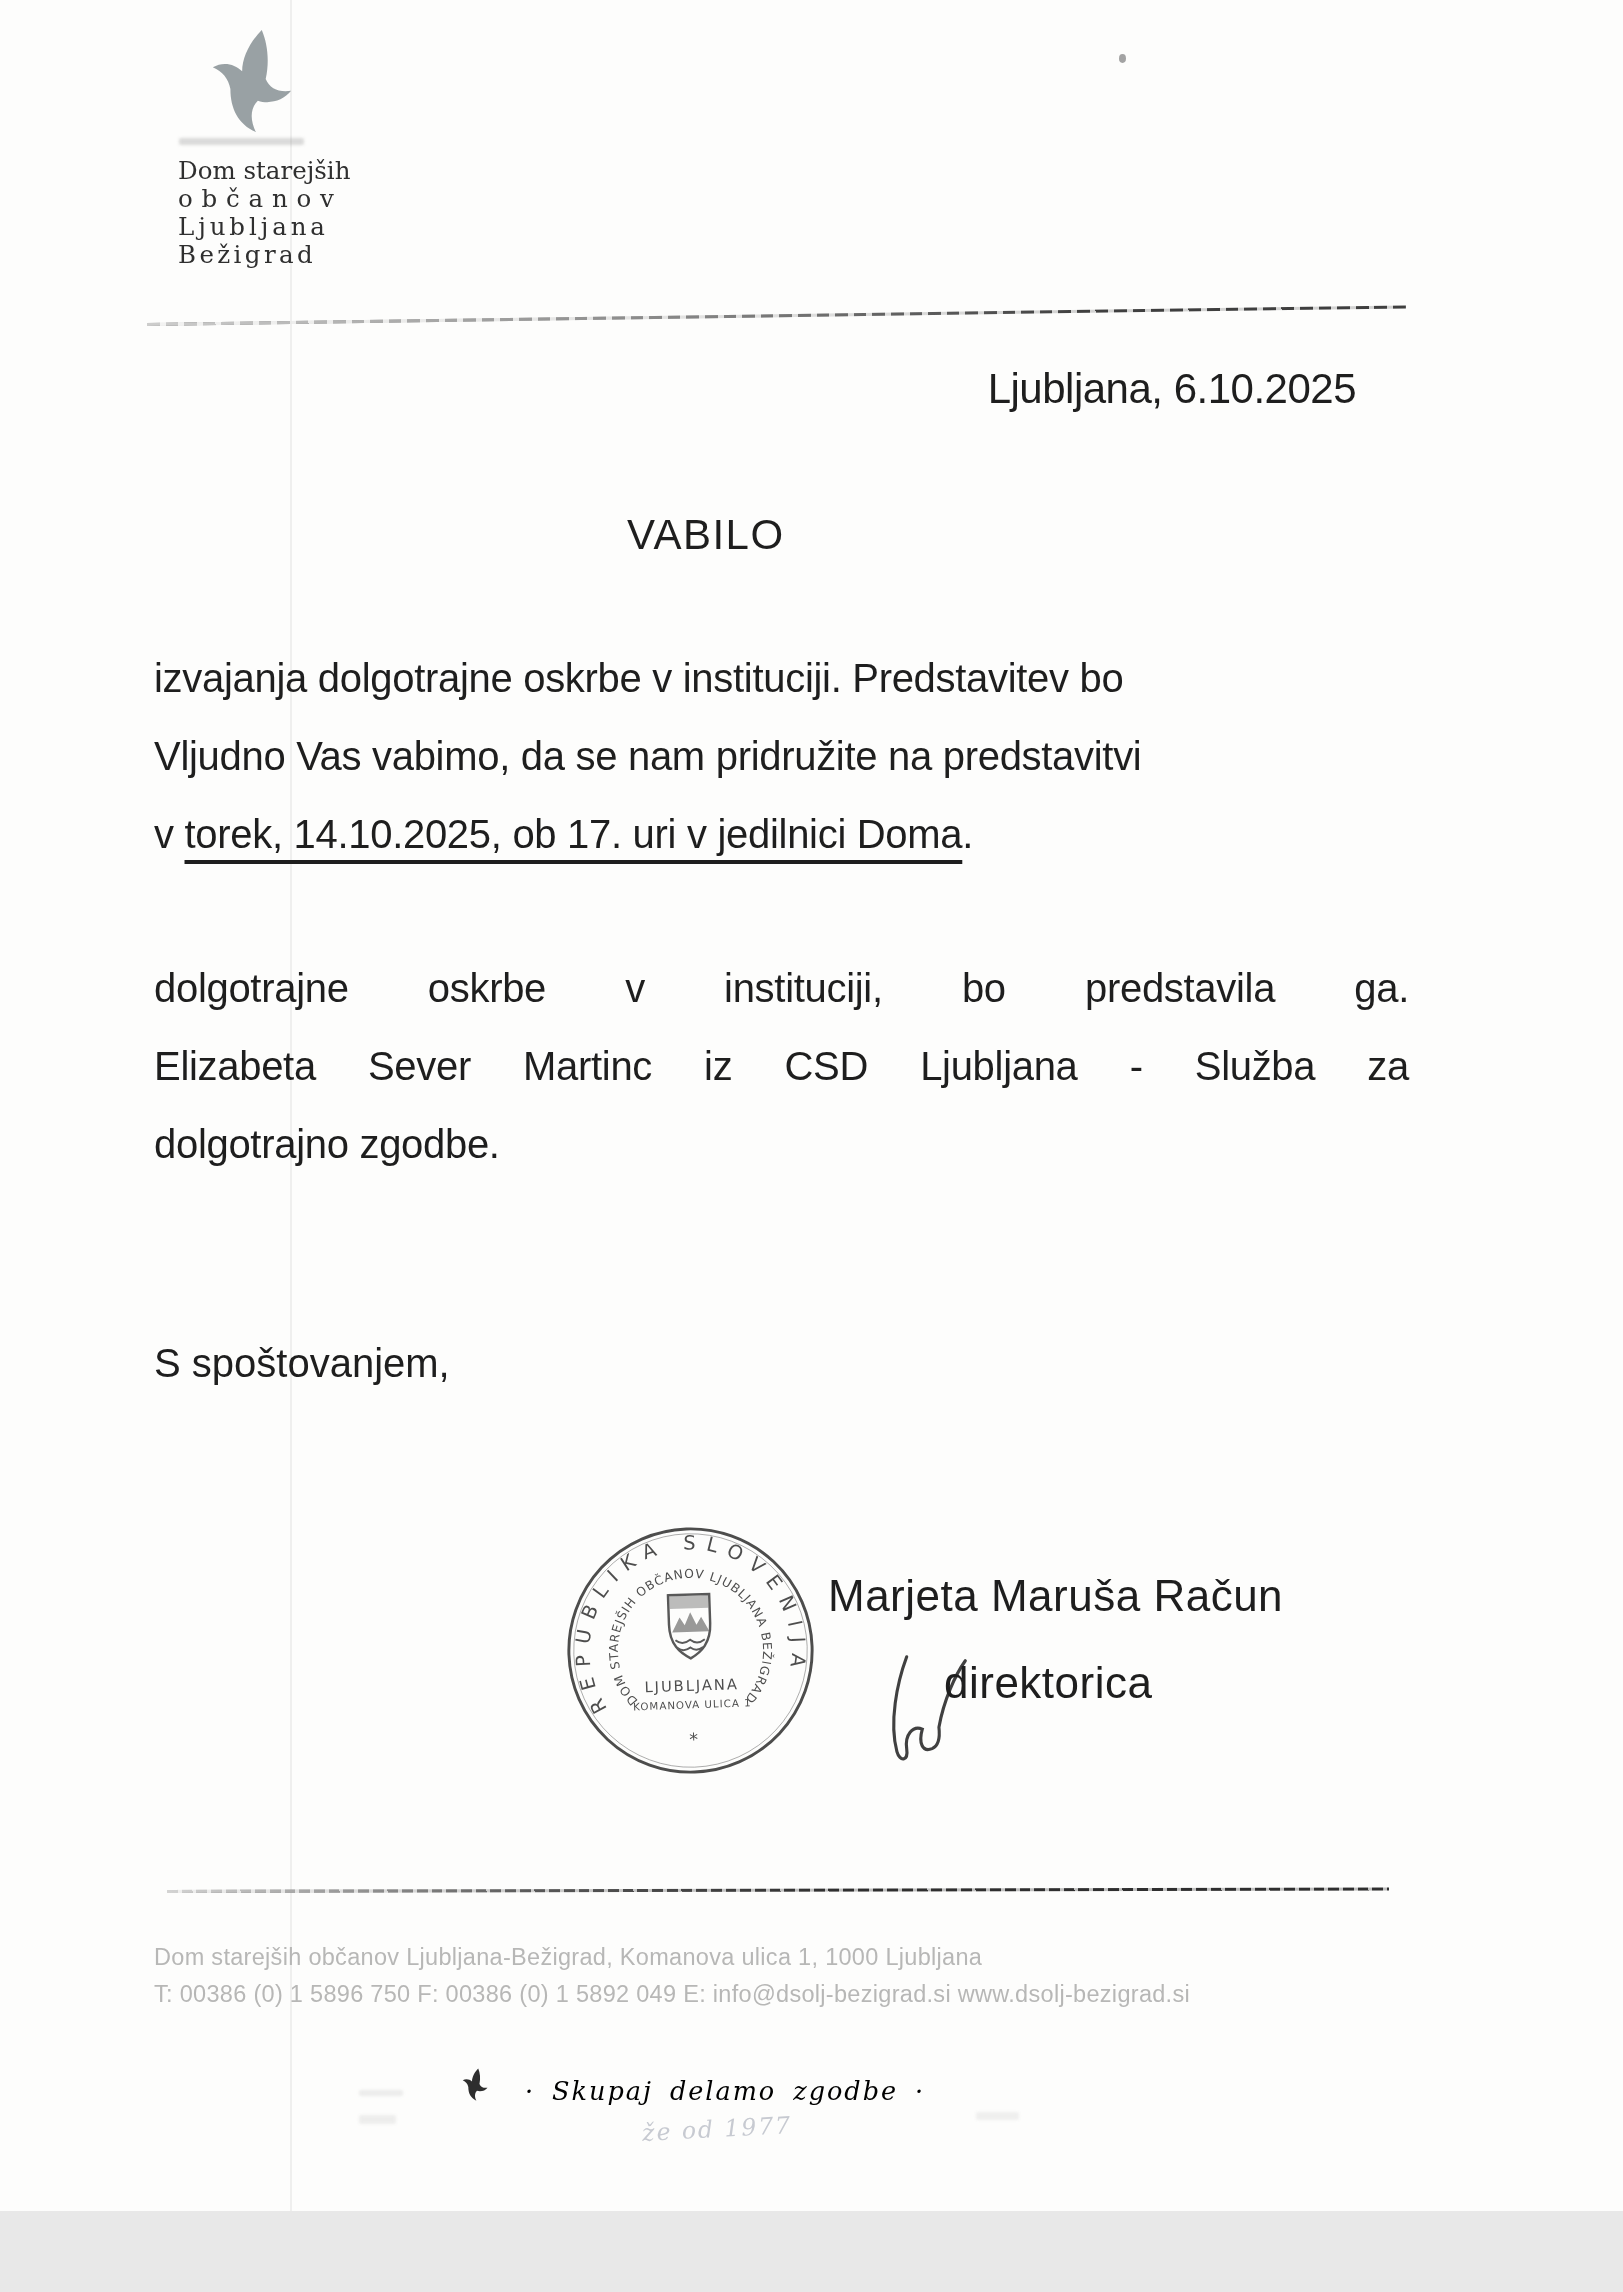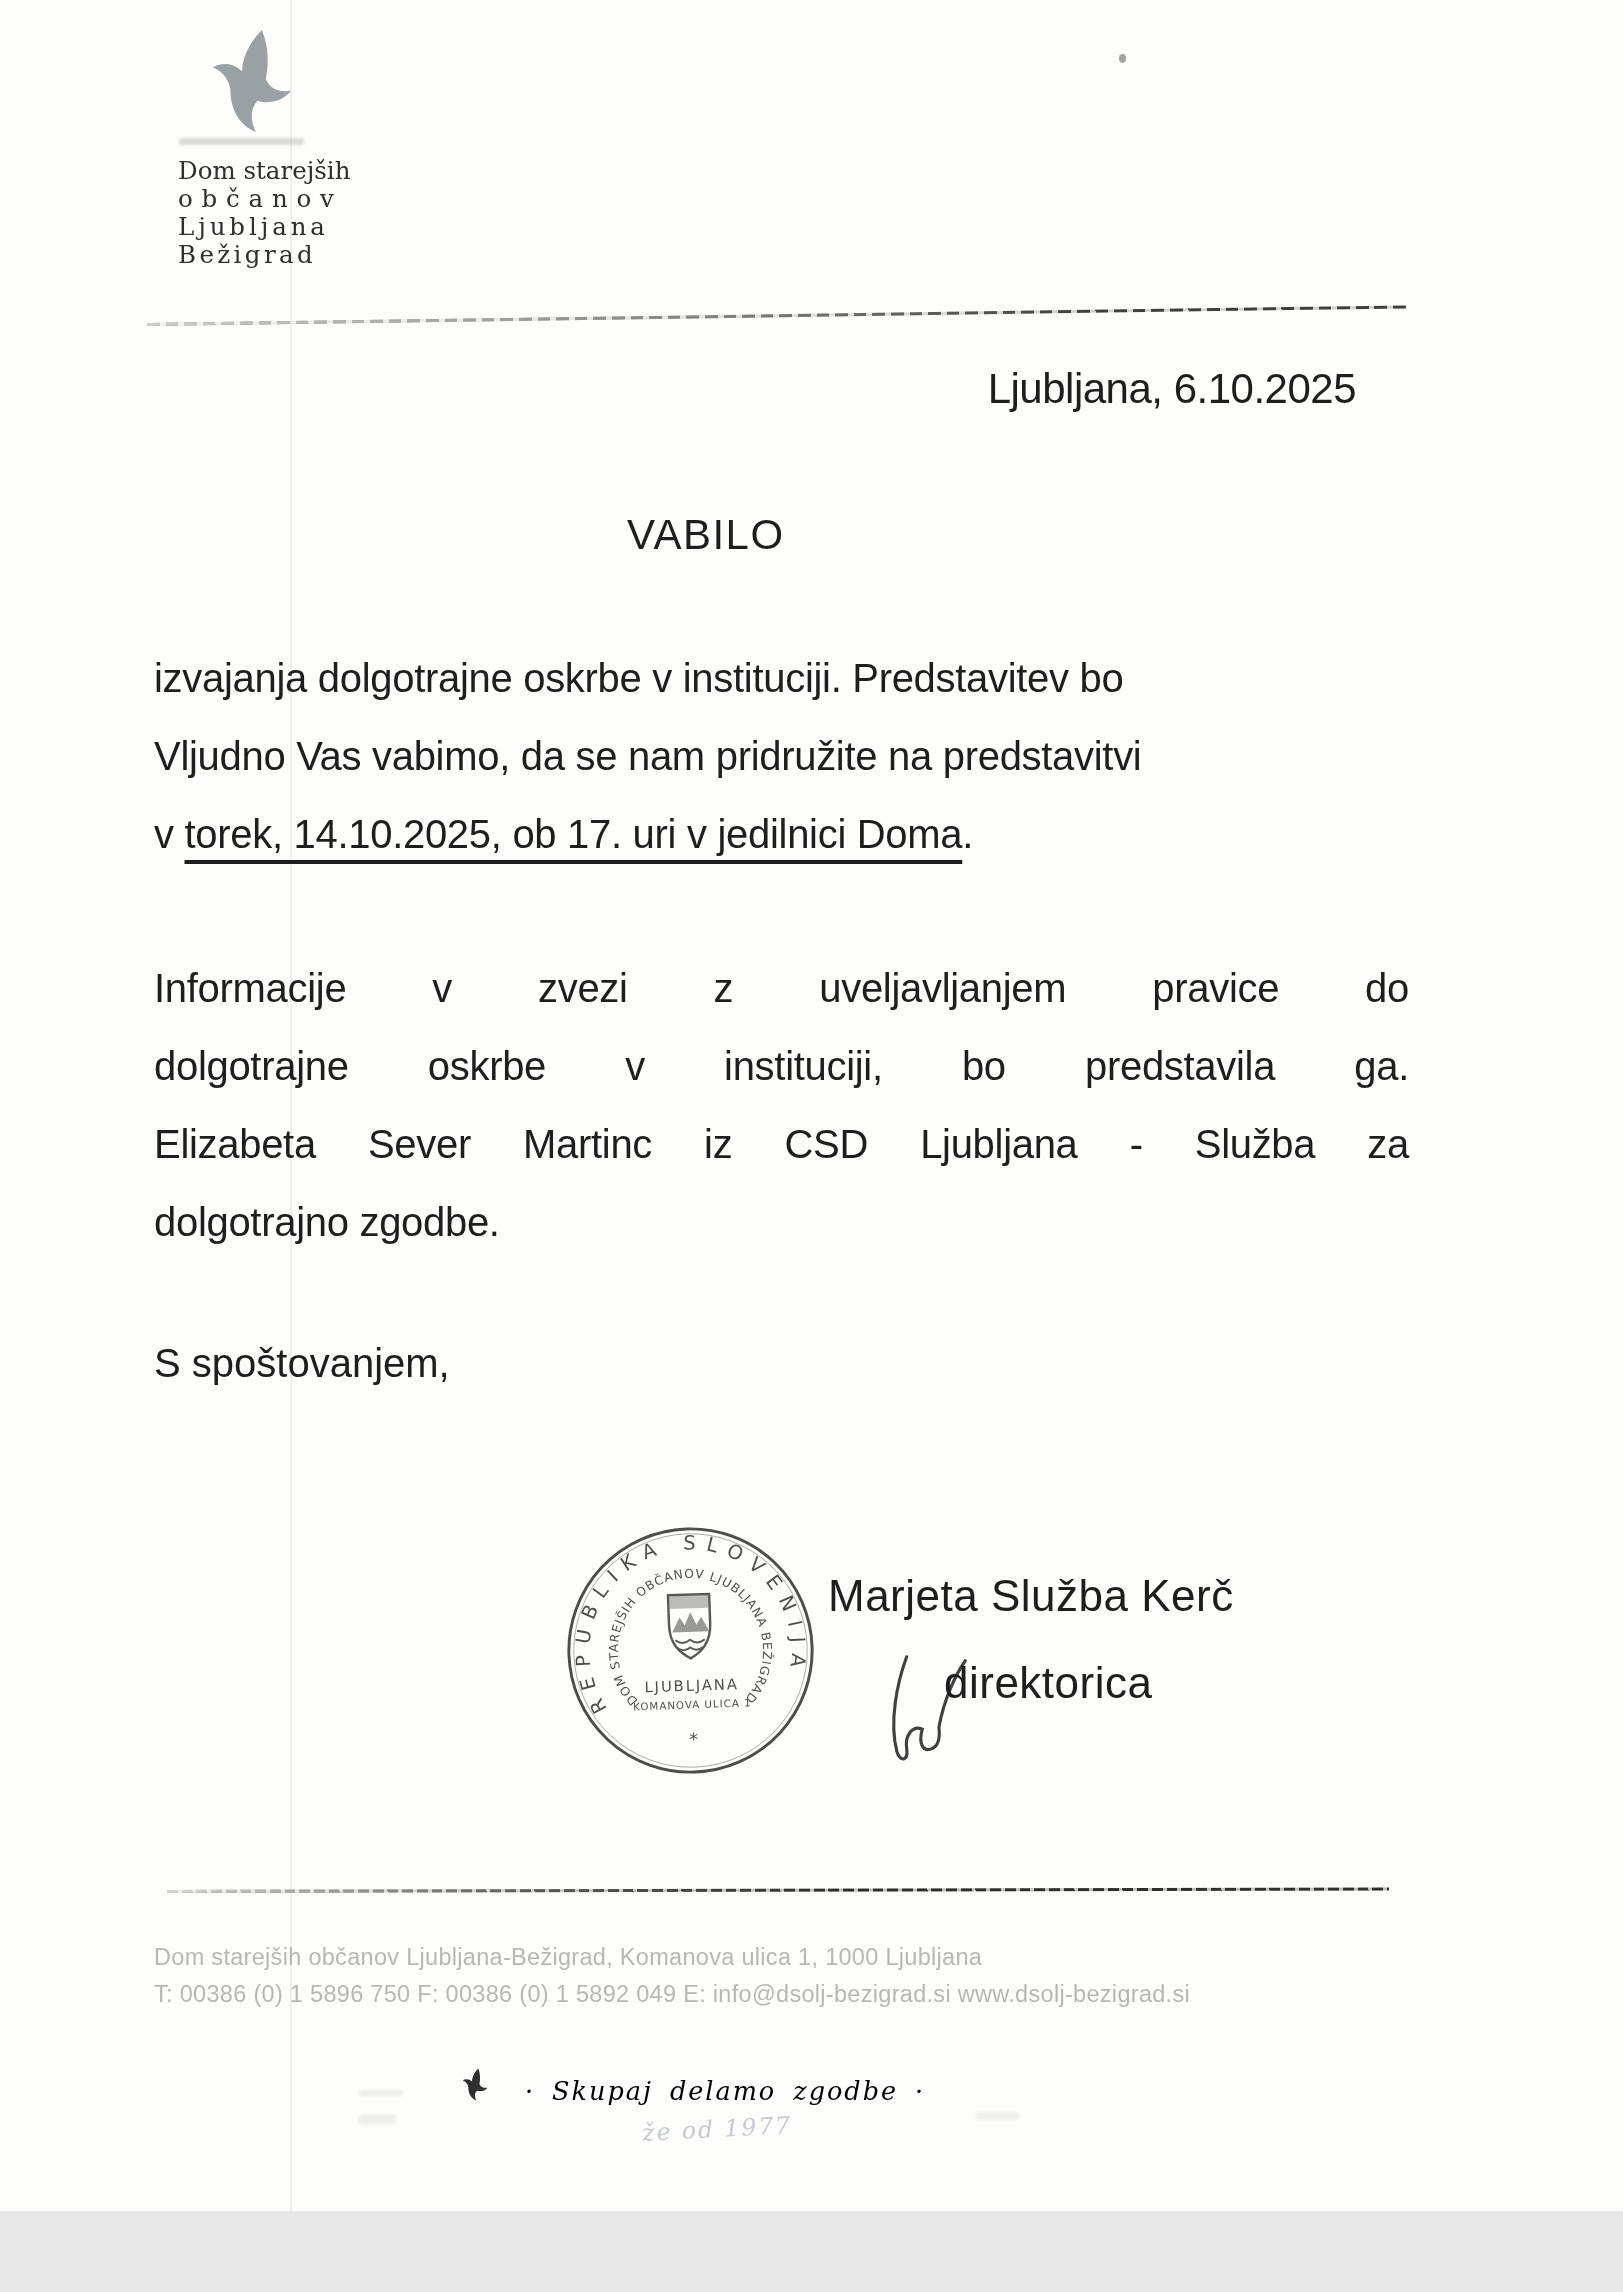--- a/index.html
+++ b/index.html
@@ -81,21 +81,20 @@
   <div class="dateline">Ljubljana, 6.10.2025</div>
   <div class="title">VABILO</div>
 
   <div class="para p1">
     <div>izvajanja dolgotrajne oskrbe v instituciji. Predstavitev bo</div>
     <div>Vljudno Vas vabimo, da se nam pridružite na predstavitvi</div>
     <div><span>v </span><span class="uline">torek, 14.10.2025, ob 17. uri v jedilnici Doma</span><span>.</span></div>
   </div>
 
   <div class="para p2">
-    <div class="just">Informacije v zvezi z uveljavljanjem pravice do</div>
     <div class="just">dolgotrajne oskrbe v instituciji, bo predstavila ga.</div>
     <div class="just">Elizabeta Sever Martinc iz CSD Ljubljana - Služba za</div>
     <div>dolgotrajno zgodbe.</div>
   </div>
 
   <div class="closing">S spoštovanjem,</div>
 
   <svg class="stamp" width="257" height="257" viewBox="0 0 262 262">
     <circle cx="131" cy="131" r="124" fill="none" stroke="#3a3a3a" stroke-width="3"></circle>
     <circle cx="131" cy="131" r="119" fill="none" stroke="#4a4a4a" stroke-width="1" opacity="0.5"></circle>
@@ -114,21 +113,21 @@
       <rect x="111" y="75" width="40" height="13" fill="#787878" opacity="0.55"></rect>
       <path d="M113,112 l8,-15 5,8 6,-13 6,13 5,-8 8,15 z" fill="#6a6a6a" opacity="0.75"></path>
       <path d="M116,120 q7,6 15,0 q7,6 15,0" fill="none" stroke="#4a4a4a" stroke-width="2"></path>
       <path d="M118,128 q6,5 13,0 q6,5 13,0" fill="none" stroke="#4a4a4a" stroke-width="2"></path>
     </g>
     <text x="131" y="172" text-anchor="middle" font-size="15" letter-spacing="2">LJUBLJANA</text>
     <text x="131" y="190" text-anchor="middle" font-size="10.5" letter-spacing="1">KOMANOVA ULICA 1</text>
     <text x="131" y="228" text-anchor="middle" font-size="18">*</text>
   </svg>
 
-  <div class="signer-name">Marjeta Služba Kerč</div>
+  <div class="signer-name">Marjeta Maruša Račun</div>
   <div class="signer-title">direktorica</div>
 
   <svg class="signature" width="118" height="127" viewBox="0 0 120 130">
     <path d="M30,8 C20,35 12,75 20,105 C23,116 32,115 30,102 C28,88 36,78 46,82
              C42,96 46,106 56,102 C63,99 64,89 63,80 C68,52 80,26 90,12" fill="none" stroke="#1f1f1f" stroke-width="3.2" stroke-linecap="round" opacity="0.85"></path>
   </svg>
 
   <div class="rule-footer"></div>
   <div class="footer">
     <div>Dom starejših občanov Ljubljana-Bežigrad, Komanova ulica 1, 1000 Ljubljana</div>

